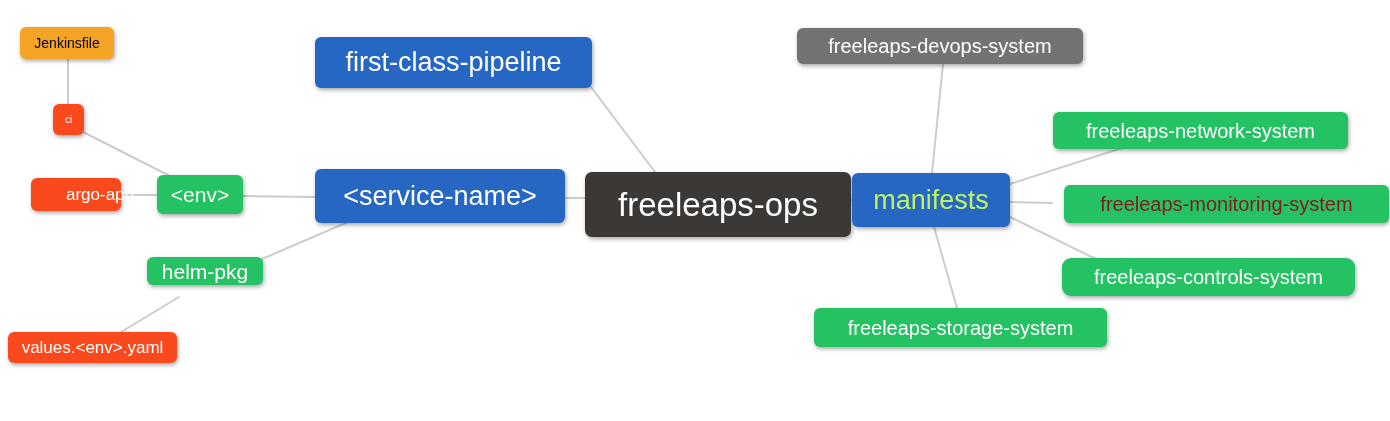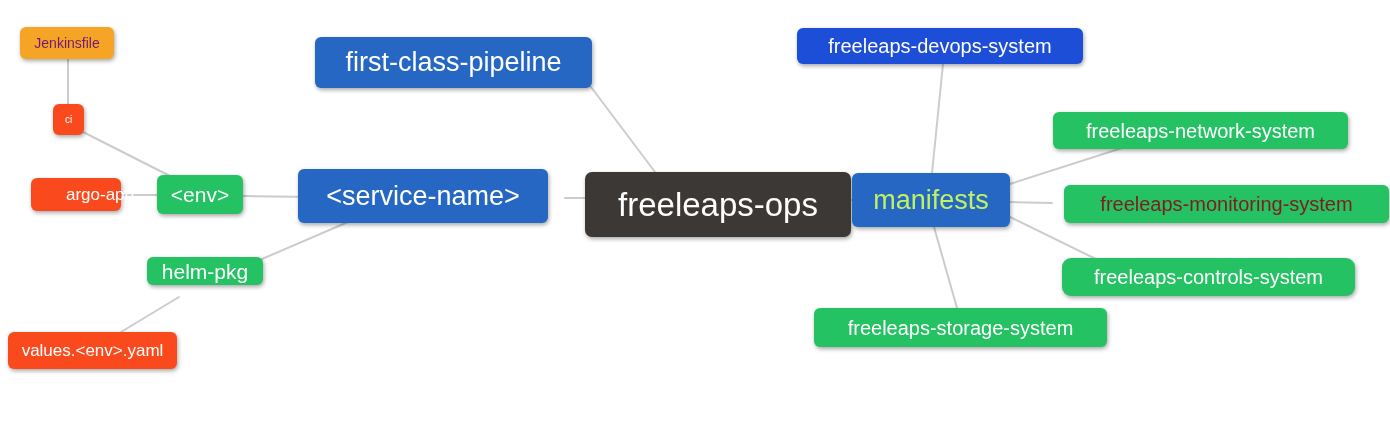--- a/index.html
+++ b/index.html
@@ -55,29 +55,29 @@
       <line x1="591" y1="87" x2="655" y2="172" stroke="#cccccc" stroke-width="2" stroke-linecap="round"></line>
       <line x1="565" y1="198" x2="585" y2="198" stroke="#cccccc" stroke-width="2" stroke-linecap="round"></line>
       <line x1="847" y1="200" x2="852" y2="200" stroke="#cccccc" stroke-width="2" stroke-linecap="round"></line>
       <line x1="932" y1="173" x2="943" y2="64" stroke="#cccccc" stroke-width="2" stroke-linecap="round"></line>
       <line x1="1010" y1="184" x2="1122" y2="148" stroke="#cccccc" stroke-width="2" stroke-linecap="round"></line>
       <line x1="1010" y1="202" x2="1052" y2="203" stroke="#cccccc" stroke-width="2" stroke-linecap="round"></line>
       <line x1="1010" y1="217" x2="1100" y2="261" stroke="#cccccc" stroke-width="2" stroke-linecap="round"></line>
       <line x1="934" y1="227" x2="957" y2="308" stroke="#cccccc" stroke-width="2" stroke-linecap="round"></line>
     </svg>
   <div id="node-layer">
-      <div class="node" style="left: 20px; top: 27px; width: 94px; height: 32px; font-size: 14px; background: rgb(246, 164, 38); color: #701a75;">Jenkinsfile</div>
+      <div class="node" style="left: 20px; top: 27px; width: 94px; height: 32px; font-size: 14px; background: rgb(246, 164, 38); color: #000000;">Jenkinsfile</div>
       <div class="node" style="left: 53px; top: 104px; width: 31px; height: 31px; font-size: 10px; background: rgb(250, 74, 29); color: rgb(255, 255, 255);">ci</div>
       <div class="node" style="left: 31px; top: 178px; width: 90px; height: 33px; font-size: 17px; background: rgb(250, 74, 29); color: rgb(255, 255, 255); padding-left: 48px;">argo-app</div>
       <div class="node" style="left: 157px; top: 175px; width: 86px; height: 39px; font-size: 21px; background: rgb(37, 194, 99); color: rgb(255, 255, 255);">&lt;env&gt;</div>
       <div class="node" style="left: 147px; top: 257px; width: 116px; height: 28px; font-size: 21px; background: rgb(37, 194, 99); color: rgb(255, 255, 255);">helm-pkg</div>
-      <div class="node" style="left: 8px; top: 332px; width: 169px; height: 37px; font-size: 17px; background: rgb(250, 74, 29); color: rgb(255, 255, 255);">values.&lt;env&gt;.yaml</div>
+      <div class="node" style="left: 8px; top: 332px; width: 169px; height: 31px; font-size: 17px; background: rgb(250, 74, 29); color: rgb(255, 255, 255);">values.&lt;env&gt;.yaml</div>
       <div class="node" style="left: 315px; top: 37px; width: 277px; height: 51px; font-size: 27px; background: rgb(37, 103, 194); color: rgb(255, 255, 255);">first-class-pipeline</div>
-      <div class="node" style="left: 298px; top: 169px; width: 250px; height: 54px; font-size: 27px; background: rgb(37, 103, 194); color: rgb(255, 255, 255);">&lt;service-name&gt;</div>
+      <div class="node" style="left: 315px; top: 169px; width: 250px; height: 54px; font-size: 27px; background: rgb(37, 103, 194); color: rgb(255, 255, 255);">&lt;service-name&gt;</div>
       <div class="node root" style="left: 585px; top: 172px; width: 266px; height: 65px; font-size: 33px; background: rgb(60, 56, 53); color: rgb(255, 255, 255);">freeleaps-ops</div>
       <div class="node" style="left: 852px; top: 173px; width: 158px; height: 54px; font-size: 27px; background: rgb(37, 103, 194); color: #bef264;">manifests</div>
-      <div class="node" style="left: 797px; top: 28px; width: 286px; height: 36px; font-size: 20px; background: #1d4ed8; color: rgb(255, 255, 255);">freeleaps-devops-system</div>
+      <div class="node" style="left: 797px; top: 28px; width: 286px; height: 36px; font-size: 20px; background: #737373; color: rgb(255, 255, 255);">freeleaps-devops-system</div>
       <div class="node" style="left: 1053px; top: 112px; width: 295px; height: 37px; font-size: 20px; background: rgb(37, 194, 99); color: rgb(255, 255, 255);">freeleaps-network-system</div>
       <div class="node" style="left: 1052px; top: 185px; width: 325px; height: 38px; font-size: 20px; background: rgb(37, 194, 99); color: #7f1d1d; margin-left: 12px;">freeleaps-monitoring-system</div>
       <div class="node" style="left: 1062px; top: 258px; width: 293px; height: 38px; font-size: 20px; background: rgb(37, 194, 99); color: rgb(255, 255, 255); border-radius: 9px;">freeleaps-controls-system</div>
       <div class="node" style="left: 814px; top: 308px; width: 293px; height: 39px; font-size: 20px; background: rgb(37, 194, 99); color: rgb(255, 255, 255);">freeleaps-storage-system</div>
     </div>
 </div>
 
 </body></html>

